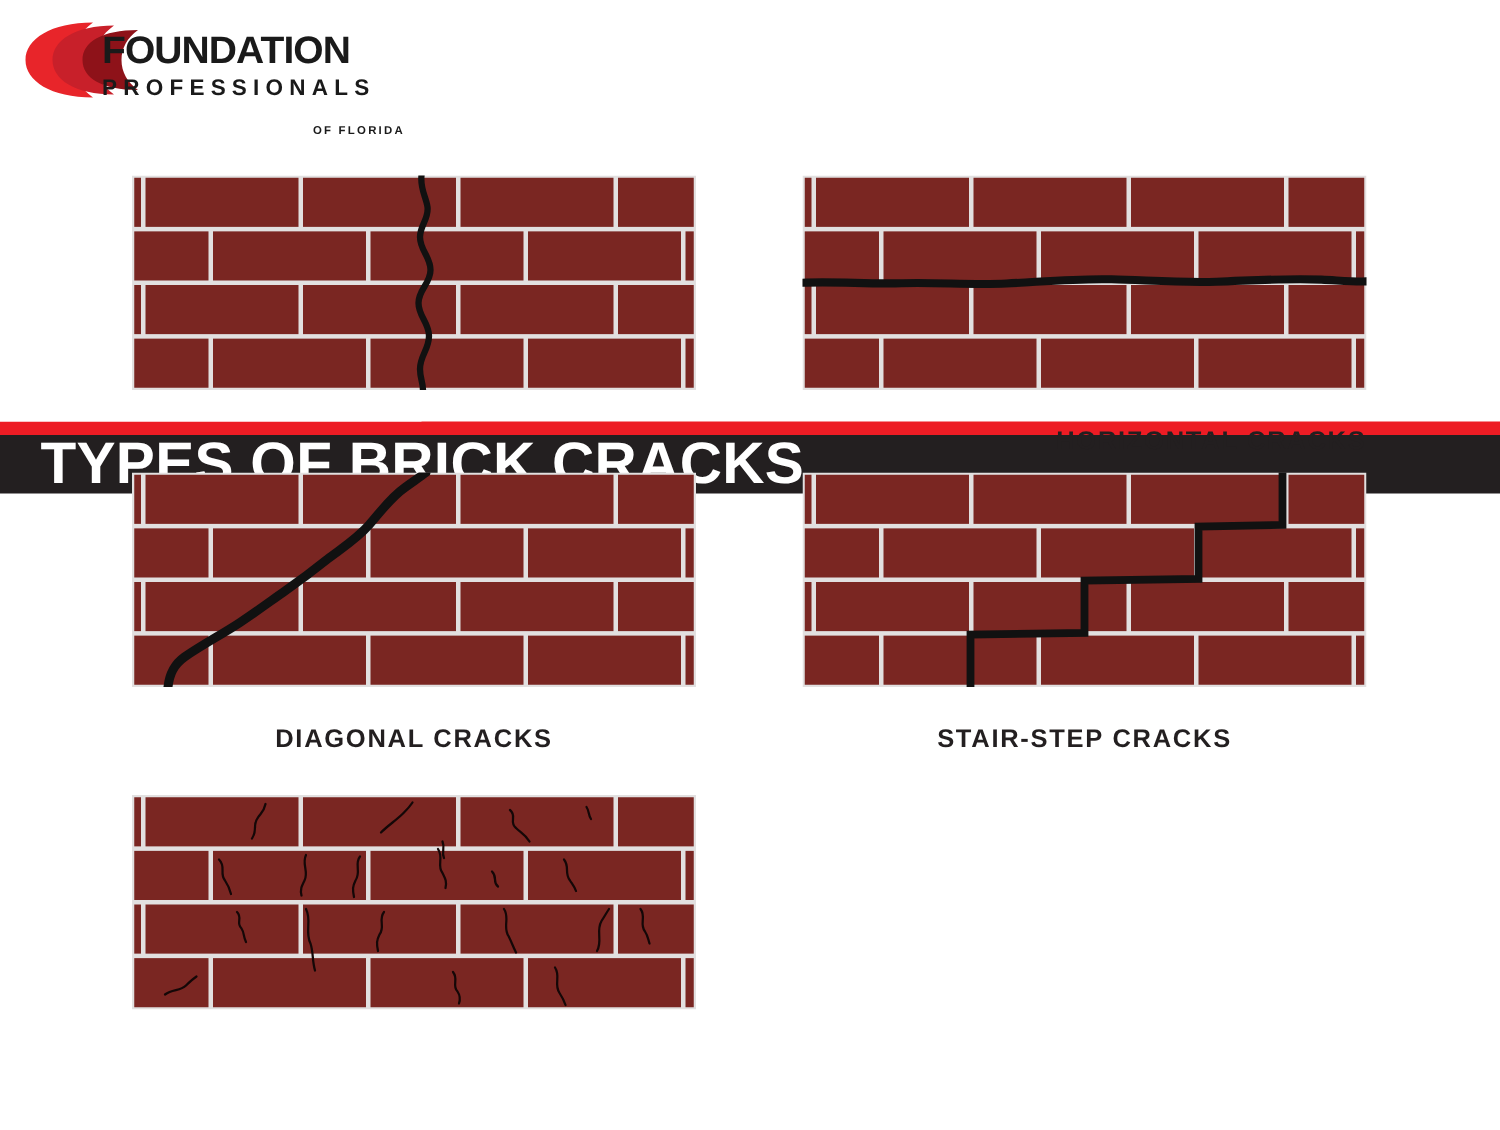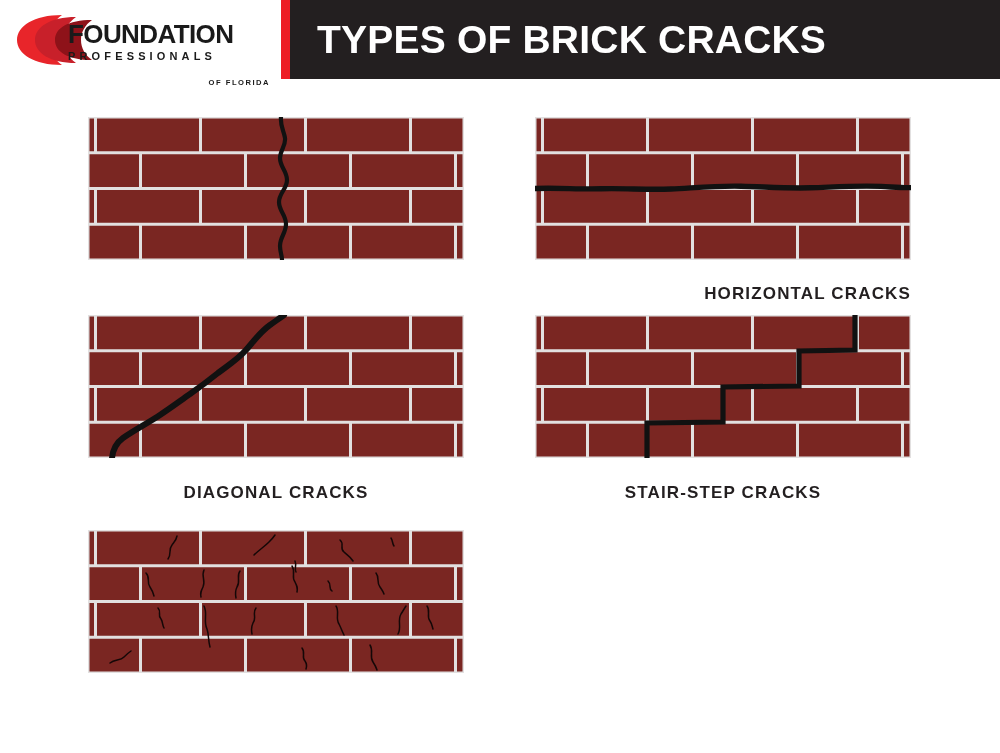--- a/index.html
+++ b/index.html
@@ -7,35 +7,35 @@
   body {
     background:#ffffff;
     font-family:"Liberation Sans", sans-serif;
     position:relative;
     overflow:hidden;
   }
 
   
   #header {
     position:absolute; left:0; top:0; width:1000px; height:79px;
-    display:flex; align-items:stretch;
+    display:flex; align-items:stretch;flex-direction:column;
   }
   #logo-block {
     width:281px; height:79px; background:#ffffff;
     position:relative; flex:0 0 281px;
   }
   #logo-swoosh { position:absolute; left:14px; top:13px; width:84px; height:54px; }
   #logo-text { position:absolute; left:68px; top:22px; width:205px; }
   #logo-line1 {
     font-size:25.5px; font-weight:bold; letter-spacing:-0.6px;
     color:#1a1a1a; line-height:1; font-stretch:condensed;
     transform:scaleX(1.02); transform-origin:left center;
   }
   #logo-line2 {
-    font-size:11px; font-weight:bold; letter-spacing:4.15px;
+    font-size:15px; font-weight:bold; letter-spacing:4.15px;
     color:#1a1a1a; line-height:1; margin-top:3px;
   }
   #logo-line3 {
     font-size:7.6px; font-weight:bold; letter-spacing:1.5px;
     color:#1a1a1a; line-height:1; margin-top:17px; text-align:right;
     padding-right:3px;
   }
   #header-redbar { flex:0 0 9px; background:#ed1c24; }
   #header-band {
     flex:1 1 auto; background:#231f20;

